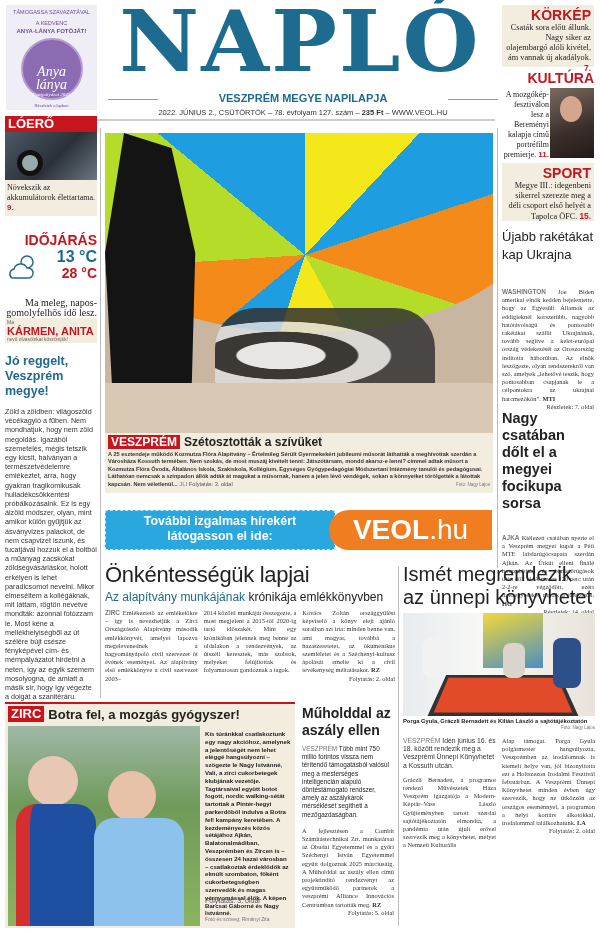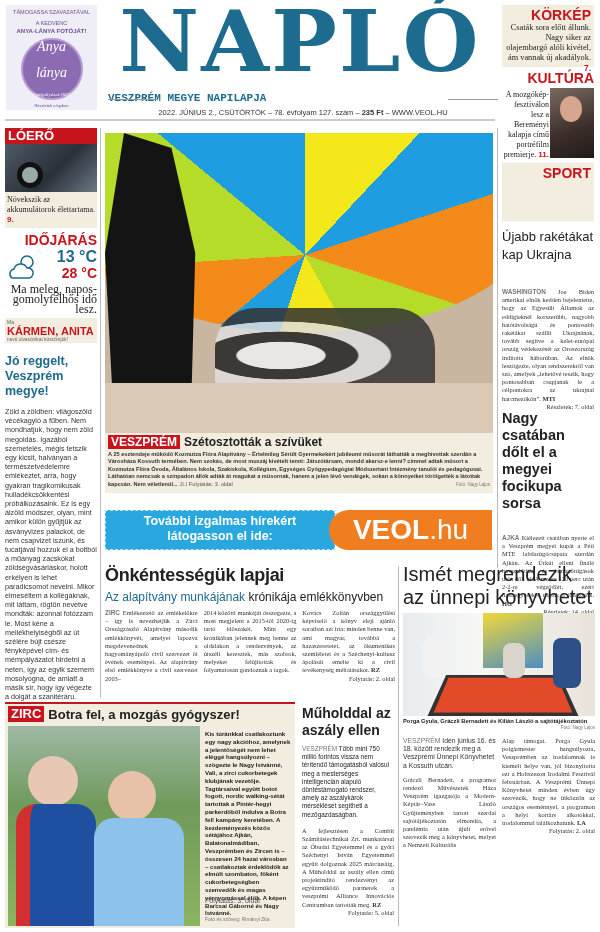--- a/index.html
+++ b/index.html
@@ -5,27 +5,27 @@
 *{box-sizing:border-box;margin:0;padding:0}
 body{width:600px;height:932px;background:#fff;font-family:"Liberation Serif",serif;color:#222;position:relative;overflow:hidden}
 .abs{position:absolute}
 .sans{font-family:"Liberation Sans",sans-serif}
 .red{color:#c8141c}
 .blue{color:#1f6a8c}
 
 .promo{left:6px;top:5px;width:91px;height:105px;background:#efedf6;text-align:center;font-family:"Liberation Sans",sans-serif}
 .promo .l1{font-size:5.5px;color:#6d4f93;margin-top:4px;line-height:7px}
 .promo .l2{font-size:6px;font-weight:bold;color:#6d4f93;line-height:8px}
-.promo .badge{margin:3px auto 0;width:62px;height:62px;border-radius:50%;background:#8b6bb2;border:2px solid #b69dd4;color:#fff;font-family:"Liberation Serif",serif;font-style:italic;display:flex;flex-direction:column;justify-content:space-between;line-height:13px}
+.promo .badge{margin:3px auto 0;width:62px;height:62px;border-radius:50%;background:#8b6bb2;border:2px solid #b69dd4;color:#fff;font-family:"Liberation Serif",serif;font-style:italic;display:flex;flex-direction:column;justify-content:flex-end;line-height:13px}
 .promo .badge .b1{font-size:14px}
 .promo .badge .b2{font-size:5px;line-height:7px}
 .promo .l3{font-size:4px;color:#6d4f93;margin-top:3px}
 
 .mast{left:100px;top:2px;width:400px;height:78px;text-align:center;color:#1d6b8f;font-family:"DejaVu Serif",serif;font-weight:bold;font-size:84px;line-height:80px;letter-spacing:2px;transform:scaleX(1.04)}
-.sub{left:108px;top:92px;width:390px;height:14px;color:#1d6b8f;font-family:Liberation Mono, monospace;font-weight:bold;font-size:11px}
+.sub{left:108px;top:92px;width:390px;height:14px;text-align:center;color:#1d6b8f;font-family:Liberation Sans, sans-serif;font-weight:bold;font-size:11px}
 .subline{position:absolute;top:7px;height:1px;background:#999;width:50px}
 .date{left:108px;top:108px;width:390px;text-align:center;font-family:"Liberation Sans",sans-serif;font-size:7.5px;color:#333}
 .hr{left:5px;top:119px;width:490px;height:2px;background:#ccc}
 
 .rbox{background:#f3ede0;left:502px;width:92px}
 .rhead{font-family:"Liberation Sans",sans-serif;font-weight:bold;color:#c8141c;font-size:14px;text-align:right}
 .rtext{font-size:8.3px;line-height:10px;text-align:right}
 .pg{color:#c8141c;font-weight:bold;font-family:"Liberation Sans",sans-serif}
 
 .lhead{background:#c8141c;color:#fff;font-family:"Liberation Sans",sans-serif;font-weight:bold;font-size:13px;padding:0 3px;height:16px;line-height:16px}
@@ -66,48 +66,49 @@
 </div>
 <div class="abs" style="left:502px;top:70px;width:92px;height:90px">
   <div class="rhead">KULTÚRA</div>
   <div class="ph" style="left:48px;top:18px;width:44px;height:70px;background:linear-gradient(160deg,#7a6a60,#3b2e2a 60%,#221a18)">
     <div style="position:absolute;left:10px;top:8px;width:22px;height:26px;border-radius:50%;background:#d6a58d"></div>
   </div>
   <div class="rtext" style="position:absolute;left:0;top:20px;width:47px;text-align:right;font-size:8px;line-height:10px"><span>A mozgókép-fesztiválon lesz a Bereményi kalapja című portréfilm premierje.</span> <span class="pg">11.</span></div>
 </div>
 <div class="abs rbox" style="top:163px;height:58px;padding:2px 3px">
   <div class="rhead">SPORT</div>
+  <div class="rtext"><span>Megye III.: idegenbeni sikerrel szerezte meg a déli csoport első helyét a Tapolca ÖFC.</span> <span class="pg">15.</span></div>
 </div>
 <div class="abs" style="left:502px;top:228px;width:92px">
   <div class="sans" style="font-size:13px;line-height:18px;margin-bottom:24px">Újabb rakétákat kap Ukrajna</div>
   <div class="news"><b class="sans" style="color:#777">WASHINGTON</b> <span>Joe Biden amerikai elnök kedden bejelentette, hogy az Egyesült Államok az eddigieknél korszerűbb, nagyobb hatótávolságú és pontosabb rakétákat szállít Ukrajnának, tovább segítve a kelet-európai ország védekezését az Oroszország indította háborúban. Az elnök leszögezte, olyan rendszerekről van szó, amelyek „lehetővé teszik, hogy pontosabban csapjanak le a célpontokra az ukrajnai harcmezőkön”.</span> <b>MTI</b></div>
   <div class="news" style="text-align:right">Részletek: 7. oldal</div>
 </div>
 <div class="abs" style="left:502px;top:410px;width:92px">
   <div class="sans" style="font-size:14.5px;line-height:17px;font-weight:bold;margin-bottom:22px">Nagy csatában dőlt el a megyei focikupa sorsa</div>
   <div class="news"><b class="sans" style="color:#777">AJKA</b> <span>Kiélezett csatában nyerte el a Veszprém megyei kupát a Péti MTE labdarúgócsapata szerdán Ajkán. Az Úrkút elleni finálé hosszabbítás és büntetőrúgások után dőlt el. A meccs 120 perc után 2-2-re végződött, ezért tizenegyeseket rúgtak a játékosok.</span> <b>HG</b></div>
   <div class="news" style="text-align:right">Részletek: 14. oldal</div>
 </div>
 
-<div class="abs" style="left:5px;top:128px;width:92px">
+<div class="abs" style="left:5px;top:116px;width:92px">
   <div class="lhead">LÓERŐ</div>
   <div style="height:48px;background:linear-gradient(135deg,#4d5a66,#2a3038 55%,#6b7883);position:relative">
     <div style="position:absolute;left:12px;top:18px;width:26px;height:26px;border-radius:50%;border:5px solid #111;background:#9aa"></div>
   </div>
   <div style="background:#f3ede0;font-size:8px;line-height:10px;padding:3px 2px"><span>Növekszik az akkumulátorok élettartama.</span> <span class="pg">9.</span></div>
 </div>
 <div class="abs" style="left:5px;top:232px;width:92px">
   <div class="rhead" style="font-size:14px">IDŐJÁRÁS</div>
   <svg class="abs" style="left:2px;top:20px" width="32" height="30" viewBox="0 0 32 30">
     <circle cx="20" cy="10" r="6" fill="none" stroke="#1f6a8c" stroke-width="1.5"></circle>
     <path d="M5 26 a5 5 0 0 1 2-9 a7 7 0 0 1 13-1 a5 5 0 0 1 2 10 z" fill="#fff" stroke="#1f6a8c" stroke-width="1.5"></path>
   </svg>
   <div class="sans blue" style="text-align:right;font-weight:bold;font-size:16px;line-height:17px">13 °C</div>
   <div class="sans red" style="text-align:right;font-weight:bold;font-size:14px;line-height:17px">28 °C</div>
-  <div style="text-align:right;font-size:12px;line-height:10px;margin-top:2px">Ma meleg, napos-gomolyfelhős idő lesz.</div>
+  <div style="text-align:right;font-size:10px;line-height:10px;margin-top:16px">Ma meleg, napos-gomolyfelhős idő lesz.</div>
 </div>
 <div class="abs" style="left:5px;top:318px;width:92px;background:#f3ede0;padding:1px 2px">
   <div class="sans" style="font-size:5px;color:#666">Ma</div>
   <div class="sans red" style="font-weight:bold;font-size:11px;line-height:12px">KÁRMEN, ANITA</div>
   <div class="sans" style="font-size:4.8px;color:#666">nevű olvasóinkat köszöntjük!</div>
 </div>
 <div class="abs" style="left:5px;top:354px;width:92px">
   <div class="sans blue" style="font-weight:bold;font-size:12.5px;line-height:15px;margin-bottom:8px">Jó reggelt, Veszprém megye!</div>
   <div class="col-text" style="font-size:7.2px;line-height:9.2px">Zöld a zöldben: világoszöld vécékagyló a fűben. Nem mondhatjuk, hogy nem zöld megoldás. Igazából szemetelés, mégis tetszik egy kicsit, halványan a természetvédelemre emlékeztet, arra, hogy gyakran tragikomikusak hulladékcsökkentési próbálkozásaink. Ez is egy álzöld módszer, olyan, mint amikor külön gyűjtjük az ásványvizes palackot, de nem csapvizet iszunk, és tucatjával hozzuk el a boltból a műanyag zacskókat zöldségvásárláskor, holott erkélyen is lehet paradicsomot nevelni. Mikor elmeséltem a kollégáknak, mit láttam, rögtön nevetve mondták: azonnal fotózzam le. Most kéne a mellékhelyiségből az út szélére bújt csésze fényképével cím- és mémpályázatot hirdetni a neten, így az egyik szemem mosolyogna, de amiatt a másik sír, hogy így végezte a dolgát a szanitéráru.</div>
   <div class="sans" style="font-size:7.5px;color:#555;font-weight:bold;margin-top:6px;border-bottom:1px solid #999">RIMÁNYI ZITA</div>
@@ -135,21 +136,21 @@
 
 <div class="abs" style="left:105px;top:510px;width:387px;height:40px;display:flex">
   <div style="flex:0 0 230px;background:#29a8e0;border:1px dashed #bfe6f7;color:#fff;text-align:center;font-family:'Liberation Sans',sans-serif;font-weight:bold;font-size:12.5px;line-height:15px;padding-top:3px">
     <div>További izgalmas hírekért</div>
     <div>látogasson el ide:</div>
   </div>
   <div style="flex:1;background:#f07d1f;color:#fff;font-family:'Liberation Sans',sans-serif;font-size:28px;line-height:40px;text-align:center;border-radius:20px 0 0 20px;margin-left:-6px"><b>VEOL</b><span>.hu</span></div>
 </div>
 
 <div class="abs" style="left:105px;top:560px;width:290px">
-  <div class="sans" style="font-weight:bold;font-size:18px;line-height:30px;letter-spacing:-.3px">Önkéntességük lapjai</div>
+  <div class="sans" style="font-weight:normal;font-size:22px;line-height:30px;letter-spacing:-.3px">Önkéntességük lapjai</div>
   <div class="sans" style="font-size:12px;line-height:15px;margin-bottom:4px"><span class="blue">Az alapítvány munkájának</span><span> krónikája emlékkönyvben</span></div>
   <div style="display:flex;gap:6px">
     <div class="news" style="flex:1"><b class="sans" style="color:#777">ZIRC</b> <span>Emlékeztető az emlékeiőkre – így is nevezhetjük a Zirci Országzászló Alapítvány második emlékkönyvét, amelyet lapozva megelevenednek a hagyományápoló civil szervezet öt évének eseményei. Az alapítvány első emlékkönyve a civil szervezet 2003–</span></div>
     <div class="news" style="flex:1">2014 közötti munkáját összegezte, a most megjelent a 2015-től 2020-ig tartó időszakét. Mint egy krónikában jelennek meg benne az oldalakon a rendezvények, az útszéli keresztek, más szobrok, melyeket felújítottak és folyamatosan gondoznak a tagok.</div>
     <div class="news" style="flex:1"><span>Kovács Zoltán országgyűlési képviselő a könyv eleji ajánló soraiban azt írta: minden benne van, ami magyar, továbbá a hazaszeretetet, az ökumenikus szemléletet és a Széchenyi-kultusz ápolását emelte ki a civil tevékenység méltatásakor.</span> <b>RZ</b><div style="text-align:right">Folytatás: 2. oldal</div></div>
   </div>
 </div>
 
 <div class="vline" style="left:398px;top:566px;height:360px"></div>
 <div class="abs" style="left:403px;top:563px;width:192px">

